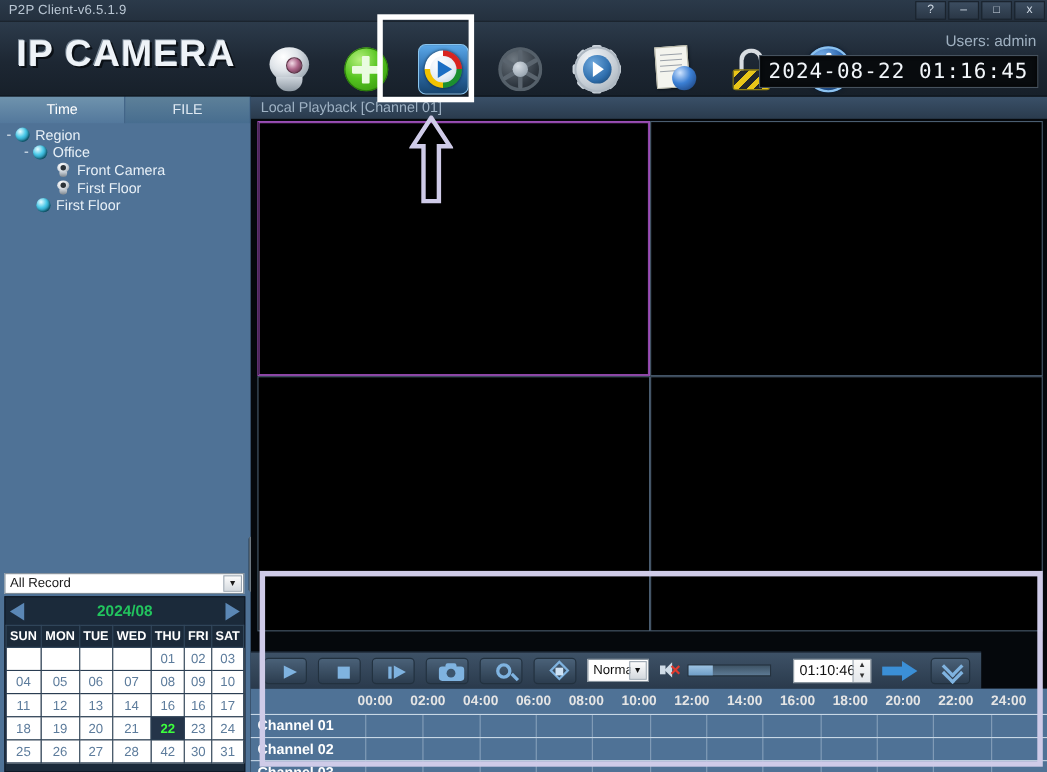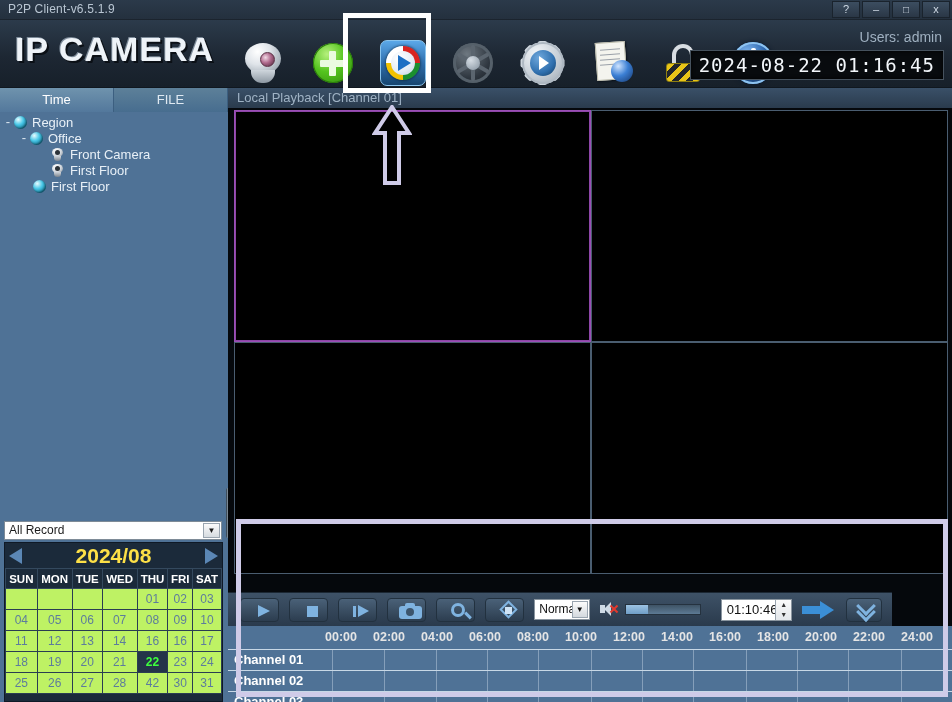--- a/index.html
+++ b/index.html
@@ -174,32 +174,32 @@
     padding-left:4px; line-height:17px; overflow:hidden;
   }
   .recsel .arrow { position:absolute; right:1px; top:1px; width:17px; height:15px;
     background: linear-gradient(180deg,#fbfbfb,#d6dbe0); border:1px solid #9aa5b0;
     font-size:8px; text-align:center; line-height:14px; color:#1b1b1b; }
   .cal {
     position:absolute; left:4px; top:21px; width:219px; height:160px;
     background:#1b2a3a; border:1px solid #0f1926;
   }
   .calhead { position:relative; height:25px; }
-  .calhead .ym { text-align:center; color:#fde047; font-size:21px; font-weight:bold; line-height:25px; }
+  .calhead .ym { text-align:center; color:#22c55e; font-size:14px; font-weight:bold; line-height:25px; }
   .calhead .nav { position:absolute; top:5px; width:0; height:0; cursor:pointer; }
   .calhead .prev { left:4px; border-right:13px solid #5b87b5; border-top:8px solid transparent; border-bottom:8px solid transparent; }
   .calhead .next { right:4px; border-left:13px solid #5b87b5; border-top:8px solid transparent; border-bottom:8px solid transparent; }
   table.caltbl { width:100%; border-collapse:collapse; }
   table.caltbl th {
     font-size:11.5px; color:#ffffff; font-weight:bold; height:20px;
     border:1px solid #34495e; background:#1b2a3a;
   }
   table.caltbl td {
     font-size:12px; color:#5d7c9c; text-align:center; height:21px;
-    border:1px solid #2a3d52; background:#bef264;
+    border:1px solid #2a3d52; background:#ffffff;
   }
   table.caltbl td.sel { color:#3dff3d; font-weight:bold; background:#243449; }
 
   
   .videoarea { position:absolute; left:228px; top:88px; width:724px; height:614px; background:#05080c; }
   .vtitle {
     position:absolute; left:0; top:0; width:724px; height:20px;
     background: linear-gradient(180deg,#3a5068 0%, #2a3b4d 100%);
     color:#9fb2c4; font-size:13px; line-height:20px; padding-left:9px;
   }

